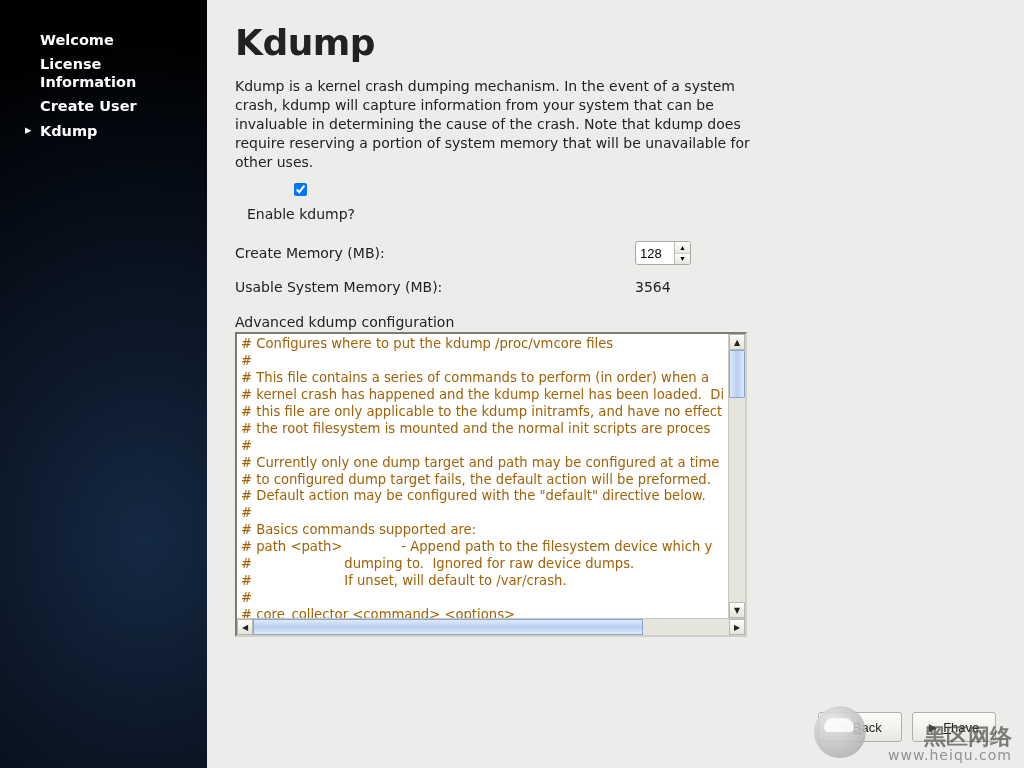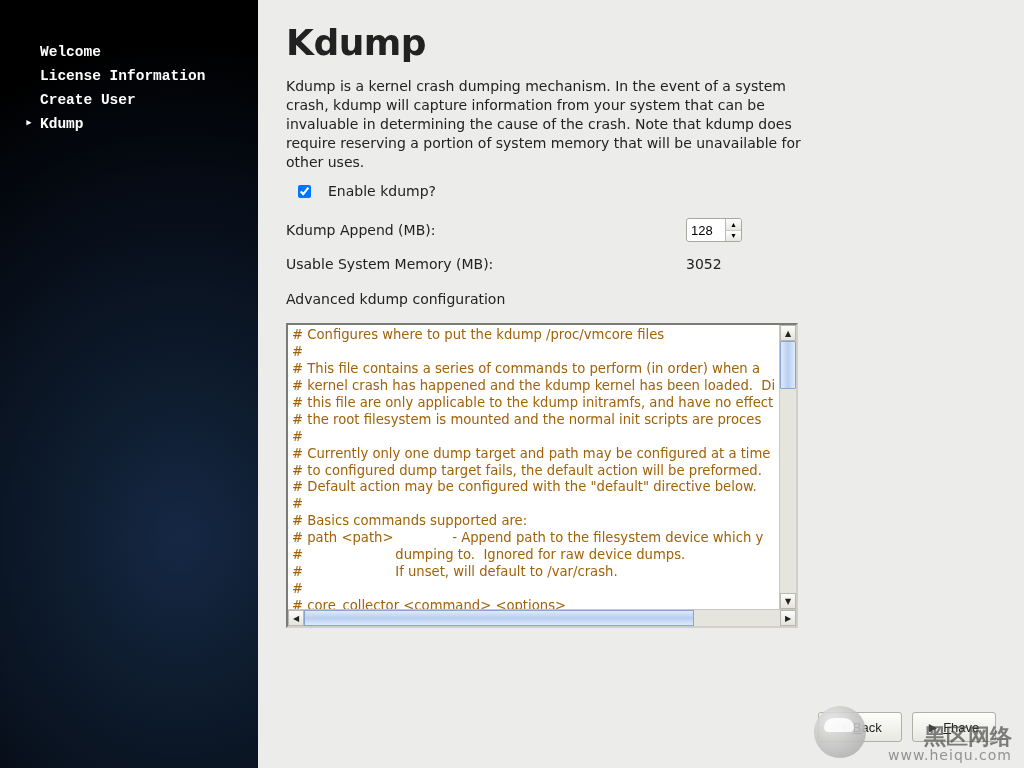--- a/index.html
+++ b/index.html
@@ -1,27 +1,26 @@
 <!DOCTYPE html>
 <html><head>
 <meta charset="utf-8">
 <style>
   * { box-sizing: border-box; margin: 0; padding: 0; }
   html, body { width: 1024px; height: 768px; overflow: hidden; font-family: "DejaVu Sans", "Liberation Sans", Arial, sans-serif; }
   body { display: flex; background: #ececea; }
 
   
   .sidebar {
-    width: 258px;
+    width: 207px;
     height: 768px;
     background: radial-gradient(ellipse 400px 500px at 70% 70%, #152844 0%, #0d1a2b 35%, #060c16 70%, #000 100%);
-    padding-top: 40px;
+    padding-top: 28px;
     color: #fff;
     position: relative;
-    font-family: Liberation Mono, monospace;
   }
   .side-item {
     padding: 3px 10px 3px 40px;
     font-size: 14.5px;
     font-weight: bold;
     line-height: 1.25;
     position: relative;
     cursor: pointer;
   }
   .side-item.active::before {
@@ -47,21 +46,21 @@
     letter-spacing: -0.5px;
   }
   .desc {
     font-size: 14px;
     line-height: 1.35;
     max-width: 530px;
     margin-bottom: 12px;
   }
 
   .option-row { display: flex; align-items: center; font-size: 14px; margin-bottom: 12px; }
-  .check-wrap { margin-left: 12px; display: flex; align-items: center; gap: 17px; }
+  .check-wrap { margin-left: 12px; display: flex; align-items: center; gap: 10px; flex-direction: column; }
   .check-wrap input { width: 13px; height: 13px; }
 
   .mem-table { margin-top: 4px; }
   .mem-row { display: flex; align-items: center; font-size: 14px; padding: 7px 0 7px 0; }
   .mem-label { width: 400px; }
   .mem-val { width: 90px; text-align: left; }
 
   .spinner {
     display: inline-flex;
     border: 1px solid #a8a8a0;
@@ -80,21 +79,21 @@
     border-left: 1px solid #bcbcb4;
   }
   .spin-btns button {
     width: 15px; height: 12px;
     border: none; background: linear-gradient(#fefefe,#e6e6e0);
     font-size: 7px; line-height: 7px; padding: 0; cursor: pointer;
     border-bottom: 1px solid #ccccc4;
   }
   .spin-btns button:last-child { border-bottom: none; }
 
-  .adv-label { font-size: 14px; margin-top: 12px; margin-bottom: 16px; }
+  .adv-label { font-size: 14px; margin-top: 12px; margin-bottom: 2px; }
 
   .config-frame {
     width: 512px;
     height: 305px;
     border: 2px inset #d0d0c8;
     background: #fff;
     display: flex;
     flex-direction: column;
   }
   .config-body { flex: 1; display: flex; overflow: hidden; }
@@ -203,34 +202,34 @@
 
   <div class="option-row">
     <label class="check-wrap">
       <input type="checkbox" checked="" style="">
       <span>Enable kdump?</span>
     </label>
   </div>
 
   <div class="mem-table">
     <div class="mem-row">
-      <div class="mem-label">Kdump Append (MB):</div>
+      <div class="mem-label">Create Memory (MB):</div>
       <div>
         <span class="spinner">
           <input type="text" value="128" style="">
           <span class="spin-btns">
             <button>▲</button>
             <button>▼</button>
           </span>
         </span>
       </div>
     </div>
     <div class="mem-row">
       <div class="mem-label">Usable System Memory (MB):</div>
-      <div class="mem-val">3052</div>
+      <div class="mem-val">3564</div>
     </div>
   </div>
 
   <div class="adv-label">Advanced kdump configuration</div>
 
   <div class="config-frame">
     <div class="config-body">
       <div class="config-text"># Configures where to put the kdump /proc/vmcore files
 #
 # This file contains a series of commands to perform (in order) when a

